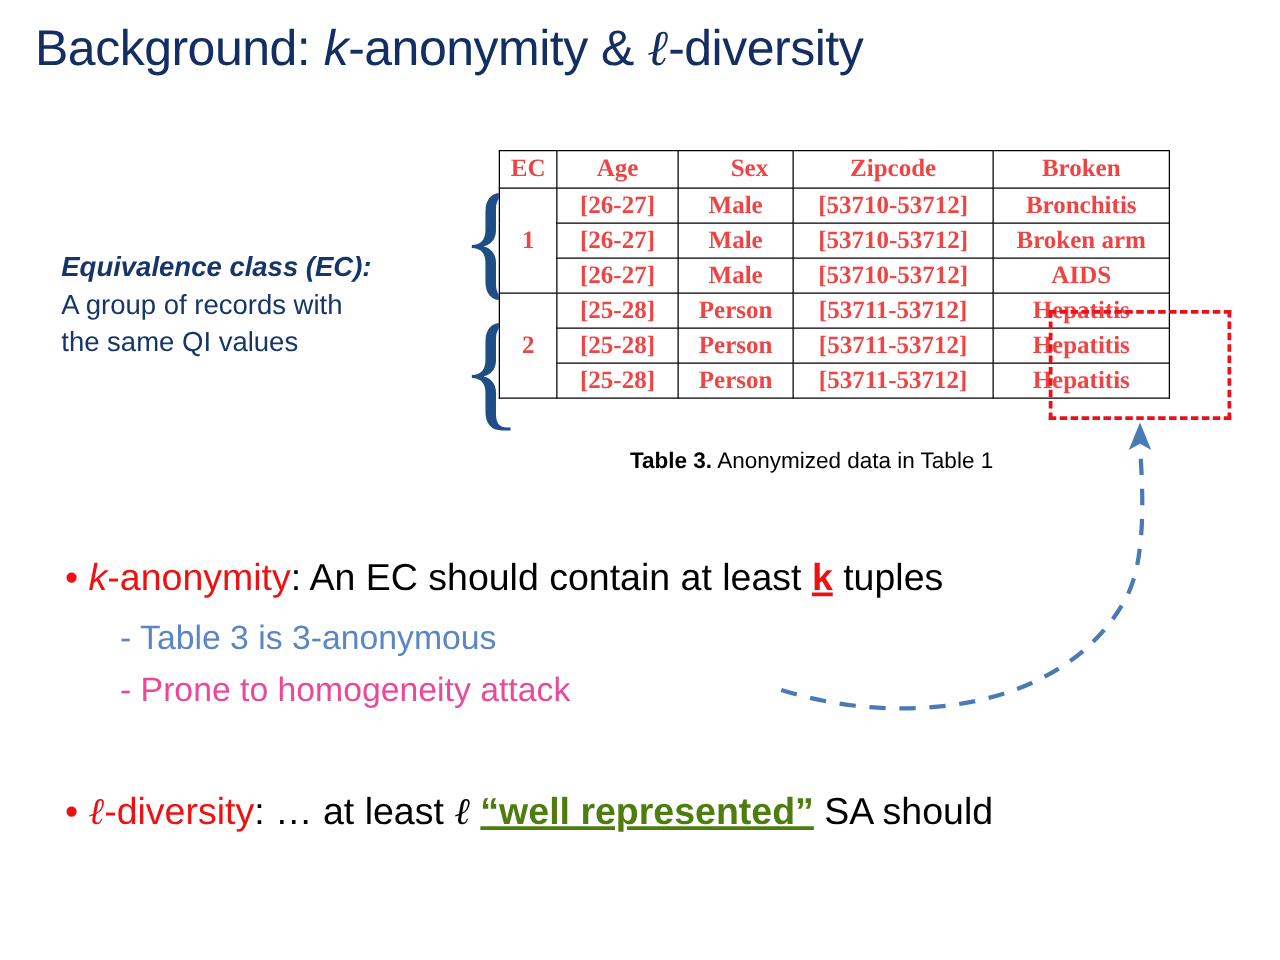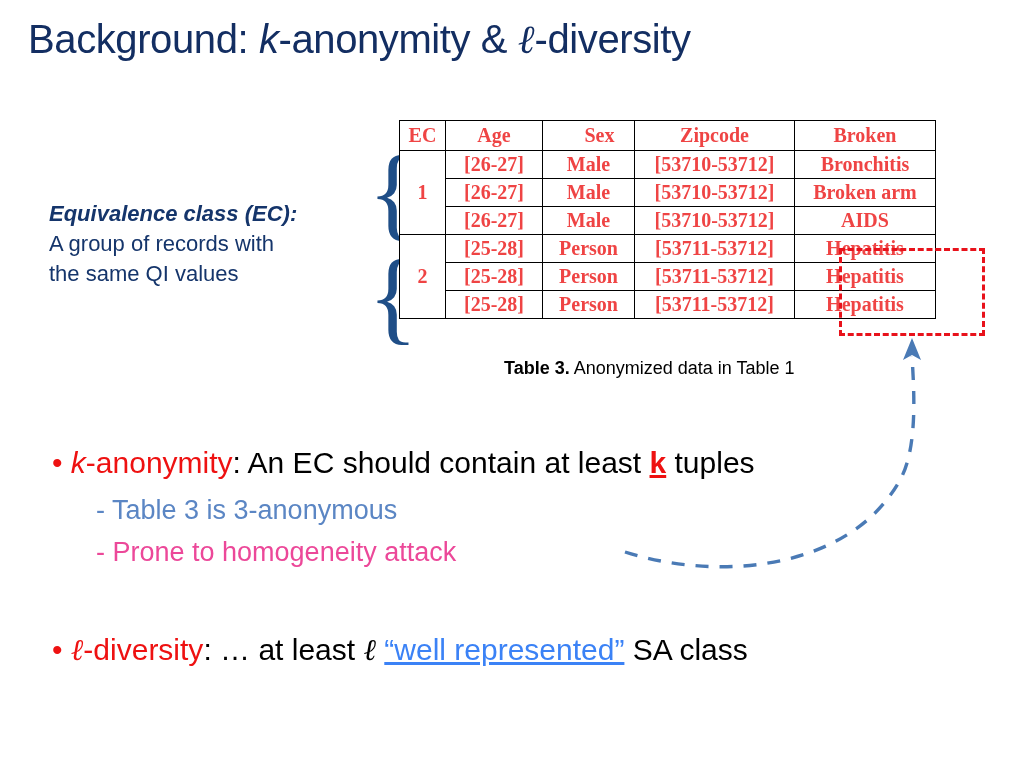--- a/index.html
+++ b/index.html
@@ -129,21 +129,21 @@
     white-space: nowrap;
   }
   #bullet-k    { left: 52px; top: 444px; }
   #sub-1       { left: 96px; top: 491px; color: #5B86C4; font-size: 27px; }
   #sub-2       { left: 96px; top: 533px; color: #ec4899; font-size: 27px; }
   #bullet-l    { left: 52px; top: 631px; }
 
   .red        { color: #EE1111; }
   .red-term   { color: #EE1111; font-style: italic; }
   .k-hl       { color: #EE1111; font-weight: bold; text-decoration: underline; }
-  .red-quote  { color: #3b82f6; text-decoration: underline; }
+  .red-quote  { color: #4d7c0f; text-decoration: underline; font-weight: bold; }
   .dot        { color: #EE1111; }
 
   
   #arrow-svg {
     position: absolute;
     left: 600px;
     top: 330px;
     width: 340px;
     height: 250px;
     overflow: visible;
@@ -235,14 +235,14 @@
 <div class="bullet-line" id="bullet-k">
   <span class="dot">•</span>
   <span class="red-term">k</span><span class="red">-anonymity</span><span>: An EC should contain at least </span><span class="k-hl">k</span><span> tuples</span>
 </div>
 
 <div class="bullet-line" id="sub-1">- Table 3 is 3-anonymous</div>
 <div class="bullet-line" id="sub-2">- Prone to homogeneity attack</div>
 
 <div class="bullet-line" id="bullet-l">
   <span class="dot">•</span>
-  <span class="red script-l">ℓ</span><span class="red">-diversity</span><span>: … at least </span><span class="script-l">ℓ</span> <span class="red-quote">“well represented”</span><span> SA class</span>
+  <span class="red script-l">ℓ</span><span class="red">-diversity</span><span>: … at least </span><span class="script-l">ℓ</span> <span class="red-quote">“well represented”</span><span> SA should</span>
 </div>
 
 </body></html>

